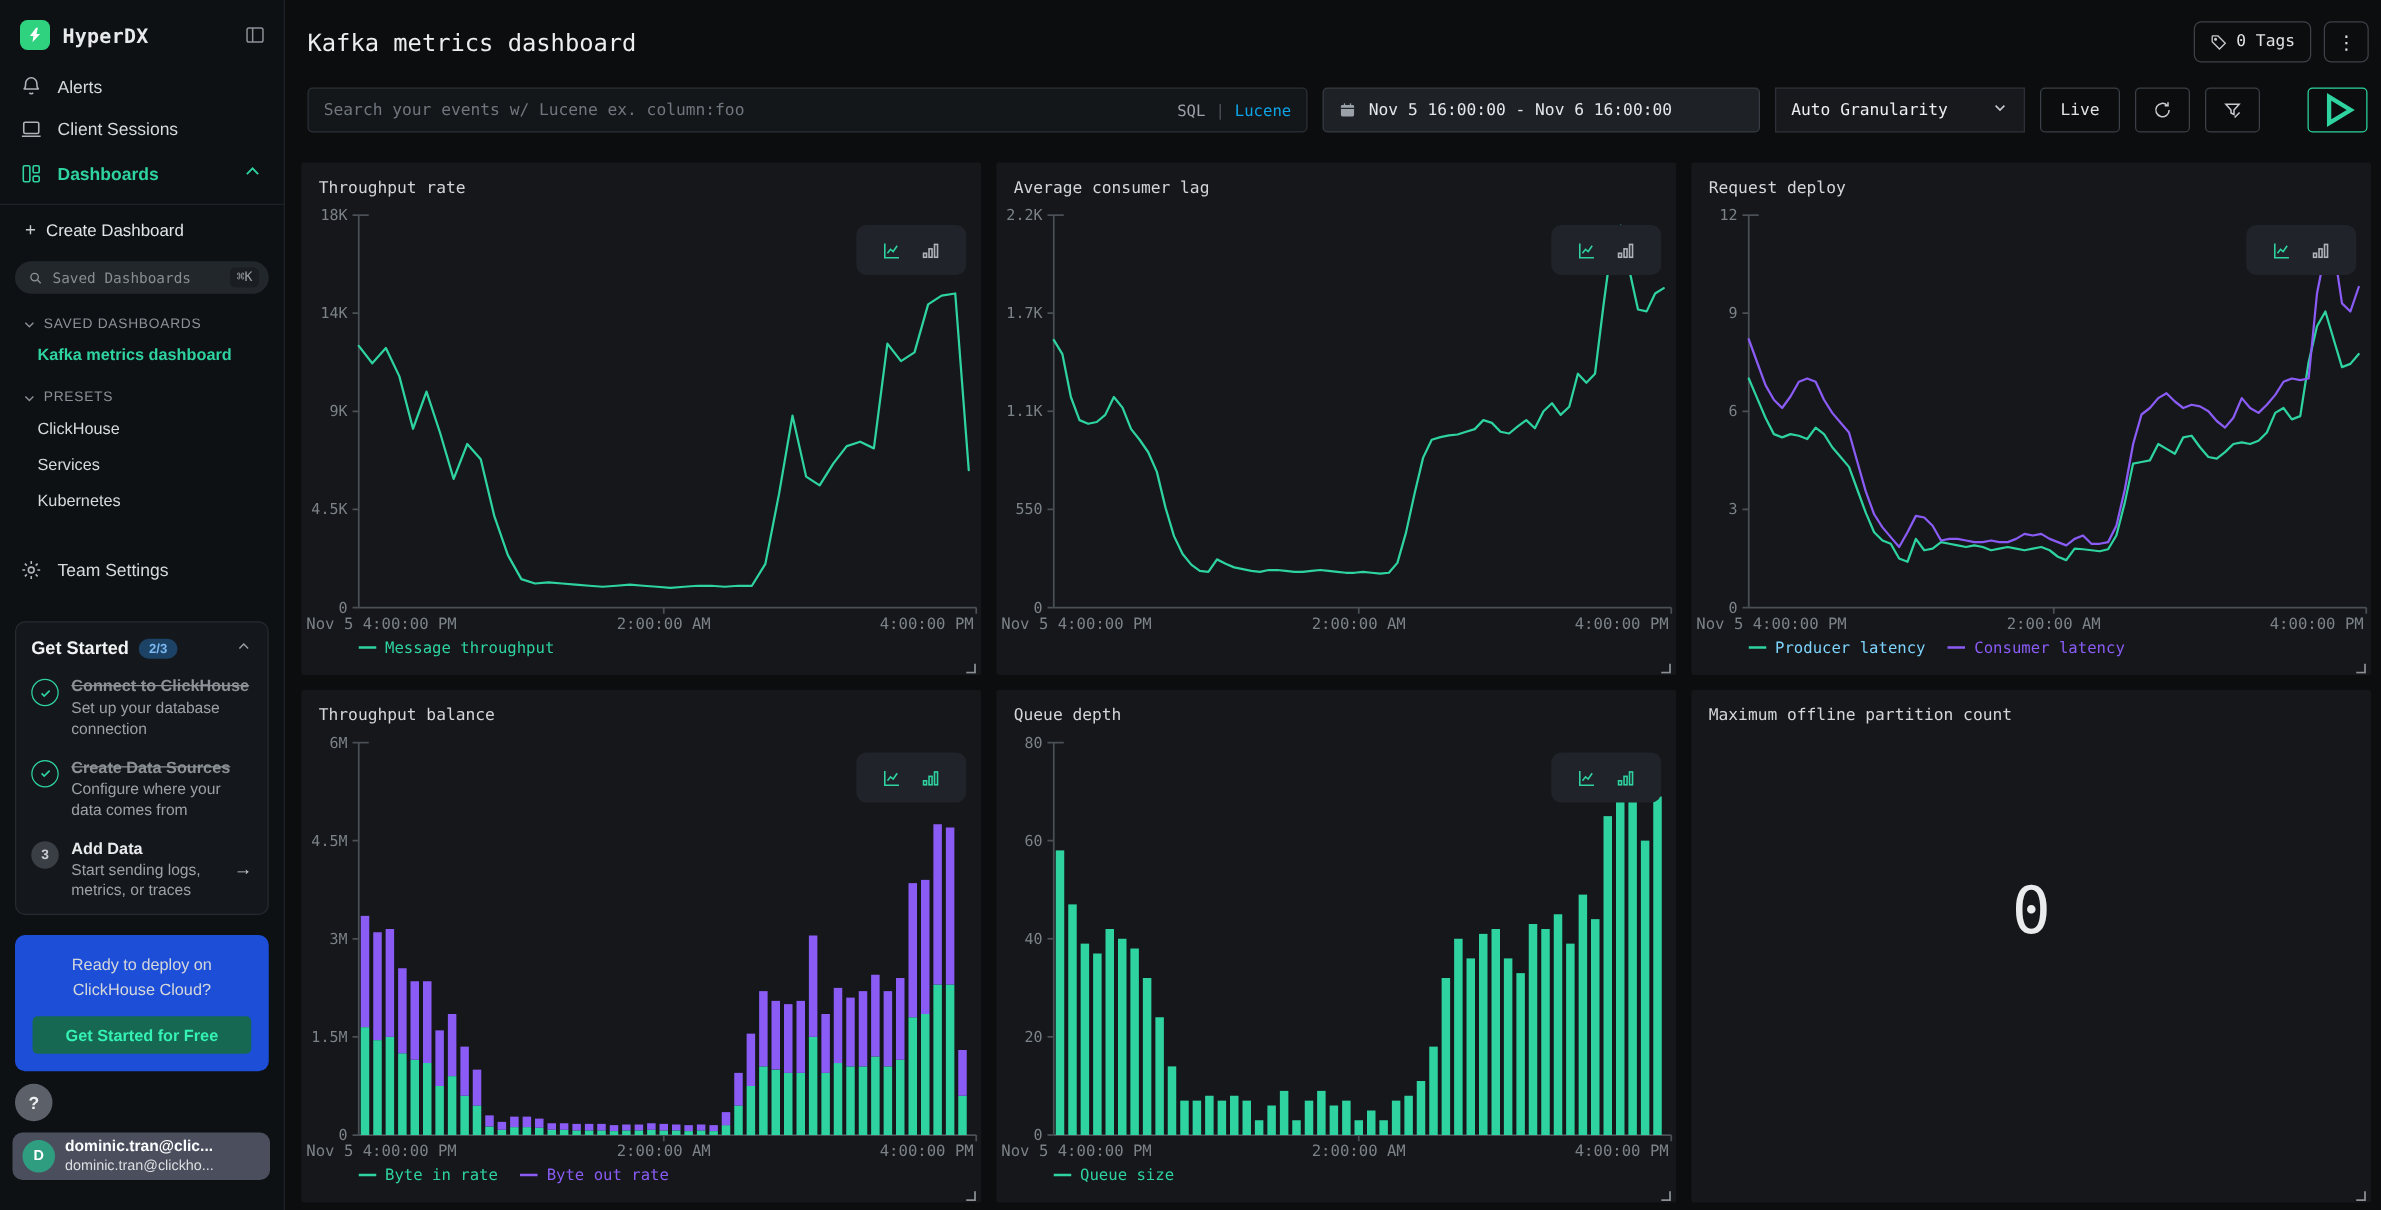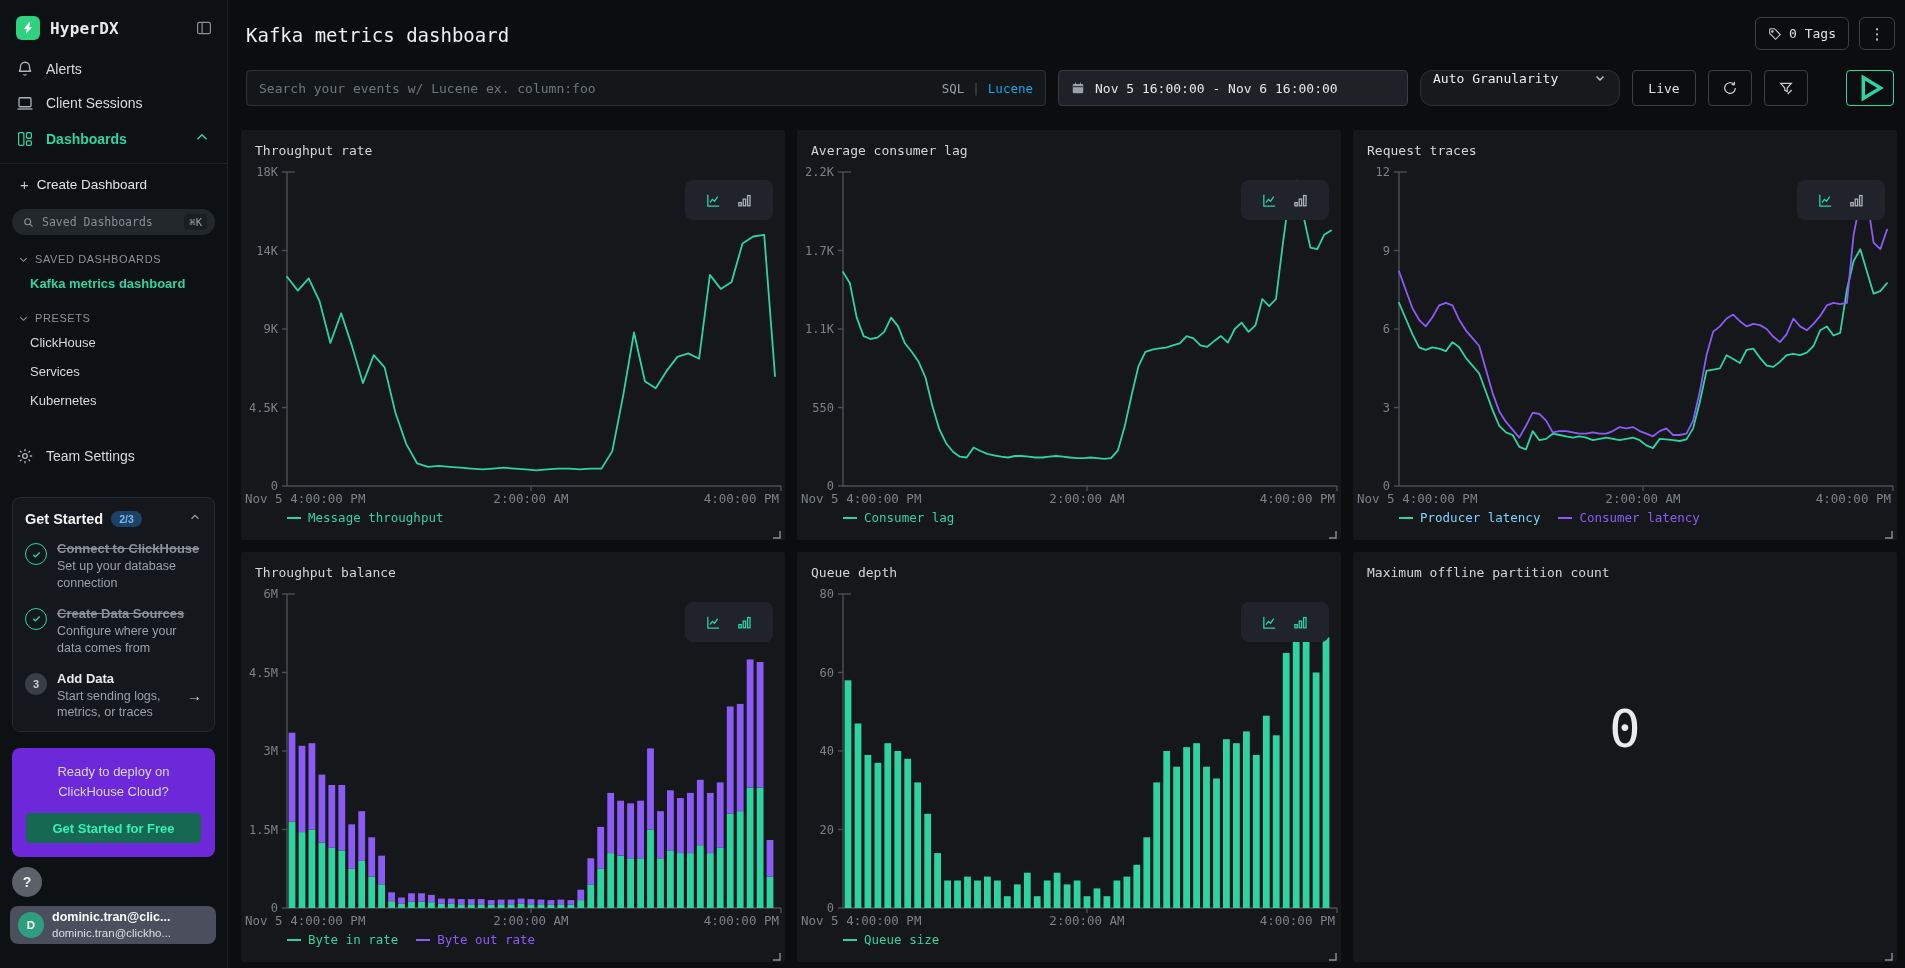--- a/index.html
+++ b/index.html
@@ -40,21 +40,21 @@
   .gs-step { display:flex; gap:10px; margin-top:14px; }
   .gs-ico { flex:none; width:22px; height:22px; border-radius:50%; display:flex; align-items:center; justify-content:center; margin-top:2px; }
   .gs-ico.done { border:1.5px solid #2ed3a0; }
   .gs-ico.done svg { width:11px; height:11px; color:#2ed3a0; }
   .gs-ico.num { background:#3a3f45; color:#c9cdd1; font-size:11px; font-weight:bold; }
   .gs-step-title { font-size:13px; color:#e8eaec; font-weight:600; }
   .gs-step-title.struck { color:#8b9196; text-decoration:line-through; font-weight:600; }
   .gs-step-desc { font-size:12.5px; color:#9aa1a7; line-height:1.35; margin-top:2px; }
   .gs-arrow { margin-left:auto; color:#c9cdd1; font-size:15px; align-self:center; }
 
-  .deploy-card { margin:16px 12px 0 12px; background:#6d28d9; border-radius:8px; padding:14px; text-align:center; }
+  .deploy-card { margin:16px 12px 0 12px; background:#1d4ed8; border-radius:8px; padding:14px; text-align:center; }
   .deploy-card .line { font-size:13px; color:#d5d8db; line-height:1.5; }
   .deploy-btn { margin-top:12px; width:100%; height:30px; border:none; border-radius:4px; background:#166853; color:#35f1b2; font-weight:bold; font-size:13px; cursor:pointer; font-family:"Liberation Sans", sans-serif; }
 
   .help-fab { margin:10px 0 0 12px; width:30px; height:30px; border-radius:50%; background:#5b6069; color:#eef0f2; font-weight:bold; font-size:14px; display:flex; align-items:center; justify-content:center; cursor:pointer; }
   .user-chip { position:absolute; bottom:24px; left:10px; width:206px; height:38px; background:#4b4f5d; border-radius:8px; display:flex; align-items:center; padding:0 8px; cursor:pointer; }
   .user-avatar { flex:none; width:26px; height:26px; border-radius:50%; background:#2f9e80; color:#fff; font-size:11.5px; font-weight:bold; display:flex; align-items:center; justify-content:center; }
   .user-txt { margin-left:8px; line-height:1.25; overflow:hidden; }
   .user-name { font-size:12.5px; font-weight:bold; color:#fbfcfd; white-space:nowrap; }
   .user-mail { font-size:11.5px; color:#dcdfe2; white-space:nowrap; }
 
@@ -69,21 +69,21 @@
   .toolbar { position:absolute; left:17px; right:8px; top:70px; height:36px; display:flex; gap:12px; }
   .search-input { flex:none; width:800px; height:36px; background:#14171a; border:1px solid #2c3137; border-radius:4px; display:flex; align-items:center; }
   .search-input input { flex:1; background:transparent; border:none; outline:none; color:#d7dadd; font-family:"DejaVu Sans Mono", monospace; font-size:13px; padding:0 12px; }
   .search-input input::placeholder { color:#6f767d; }
   .lang-toggle { display:flex; align-items:center; gap:8px; padding-right:12px; font-family:"DejaVu Sans Mono", monospace; font-size:12.5px; }
   .lang-sql { color:#9aa1a8; cursor:pointer; }
   .lang-div { color:#4c5257; }
   .lang-lucene { color:#0ea5e9; cursor:pointer; }
   .date-input { width:350px; height:36px; background:#1e2126; border:1px solid #363c43; border-radius:4px; display:flex; align-items:center; gap:10px; padding:12px 12px; font-family:"DejaVu Sans Mono", monospace; font-size:13px; color:#e4e7ea; cursor:pointer; }
   .date-input svg { width:14px; height:14px; color:#9aa1a8; }
-  .gran-select { width:200px; height:36px; background:#17191d; border:1px solid #2c3137; border-radius:12px; display:flex; align-items:flex-start; padding:0 12px; font-family:"DejaVu Sans Mono", monospace; font-size:13px; color:#eceeef; cursor:pointer; }
+  .gran-select { width:200px; height:36px; background:#17191d; border:1px solid #2c3137; border-radius:0; display:flex; align-items:center; padding:0 12px; font-family:"DejaVu Sans Mono", monospace; font-size:13px; color:#eceeef; cursor:pointer; }
   .gran-select .chev { margin-left:auto; color:#c9cdd1; }
   .tb-btn { height:36px; border:1px solid #3a4046; border-radius:4px; background:transparent; display:flex; align-items:center; justify-content:center; color:#dfe2e5; cursor:pointer; font-family:"DejaVu Sans Mono", monospace; font-size:13px; }
   .live-btn { width:64px; }
   .icon-btn { width:44px; }
   .icon-btn svg { width:16px; height:16px; color:#c9cdd1; }
   .play-btn { width:48px; margin-left:26px; border-color:#2ed3a0; }
   .play-btn svg { color:#2ed3a0; }
 
   
   .grid { position:absolute; left:12px; right:8px; top:130px; display:grid; grid-template-columns:repeat(3,1fr); grid-template-rows:410px 410px; gap:12px; }
@@ -383,33 +383,27 @@
             <text x="37" y="330" fill="#7b8288" font-size="12" text-anchor="end" font-family="DejaVu Sans Mono, monospace">0</text>
             <line x1="46" y1="326" x2="540" y2="326" stroke="#4a5056" stroke-width="1.4"></line>
             <line x1="290" y1="326" x2="290" y2="331" stroke="#4a5056" stroke-width="1.4"></line>
             <line x1="540" y1="326" x2="540" y2="331" stroke="#4a5056" stroke-width="1.4"></line>
             <text x="4" y="343" fill="#7b8288" font-size="12.5" text-anchor="start" font-family="DejaVu Sans Mono, monospace">Nov 5 4:00:00 PM</text>
             <text x="290" y="343" fill="#7b8288" font-size="12.5" text-anchor="middle" font-family="DejaVu Sans Mono, monospace">2:00:00 AM</text>
             <text x="538" y="343" fill="#7b8288" font-size="12.5" text-anchor="end" font-family="DejaVu Sans Mono, monospace">4:00:00 PM</text>
             <polyline points="46.0,111.9 52.9,123.3 59.7,157.6 66.6,176.1 73.5,179.0 80.4,177.6 87.2,171.9 94.1,157.6 101.0,166.1 107.9,183.3 114.7,191.8 121.6,201.8 128.5,217.5 135.4,246.1 142.2,268.9 149.1,283.2 156.0,291.7 162.8,296.7 169.7,297.5 176.6,287.5 183.5,291.0 190.3,293.9 197.2,295.3 204.1,296.7 211.0,297.5 217.8,296.0 224.7,296.0 231.6,296.7 238.5,297.5 245.3,297.5 252.2,296.7 259.1,296.0 265.9,296.7 272.8,297.5 279.7,298.2 286.6,298.2 293.4,297.5 300.3,298.2 307.2,298.9 314.1,298.2 320.9,290.3 327.8,266.1 334.7,234.7 341.5,206.1 348.4,191.8 355.3,189.7 362.2,188.3 369.0,187.6 375.9,185.4 382.8,183.3 389.7,176.1 396.5,178.3 403.4,185.4 410.3,186.8 417.2,181.1 424.0,176.1 430.9,182.6 437.8,169.0 444.6,162.6 451.5,171.9 458.4,165.4 465.3,139.0 472.1,146.2 479.0,139.0 485.9,83.4 492.8,32.0 499.6,20.6 506.5,56.2 513.4,87.6 520.3,89.1 527.1,74.8 534.0,70.5" fill="none" stroke="#2ed3a0" stroke-width="1.8" stroke-linejoin="round" stroke-linecap="round"></polyline>
           </svg>
         </div>
-      <div class="panel-legend">
-          <span class="legend-item">
-            <span class="legend-dash" style="background: rgb(46, 211, 160);"></span>
-            <span style="color: rgb(46, 211, 160);">Consumer lag</span>
-          </span>
-        </div>
       <span class="resize-handle"><svg viewBox="0 0 9 9" fill="none" stroke="currentColor" stroke-width="1.4">
             <path d="M8 1v7H1"></path>
           </svg></span>
     </div>
 
     <div class="panel">
-      <div class="panel-title">Request traces</div>
+      <div class="panel-title">Request deploy</div>
       <div class="chart-area">
         <div class="chart-toolbar">
           <svg class="ct-line" viewBox="0 0 24 24" fill="none" stroke="currentColor" stroke-width="1.8">
               <path d="M4 4v16h16"></path>
               <path d="M7 15l3.5-4.5 3 2.5 4.5-6.5"></path>
             </svg>
           <svg class="ct-bar" viewBox="0 0 24 24" fill="none" stroke="currentColor" stroke-width="1.8">
               <rect x="4" y="15" width="3.4" height="4.5"></rect>
               <rect x="10.2" y="10" width="3.4" height="9.5"></rect>
               <rect x="16.4" y="5" width="3.4" height="14.5"></rect>

